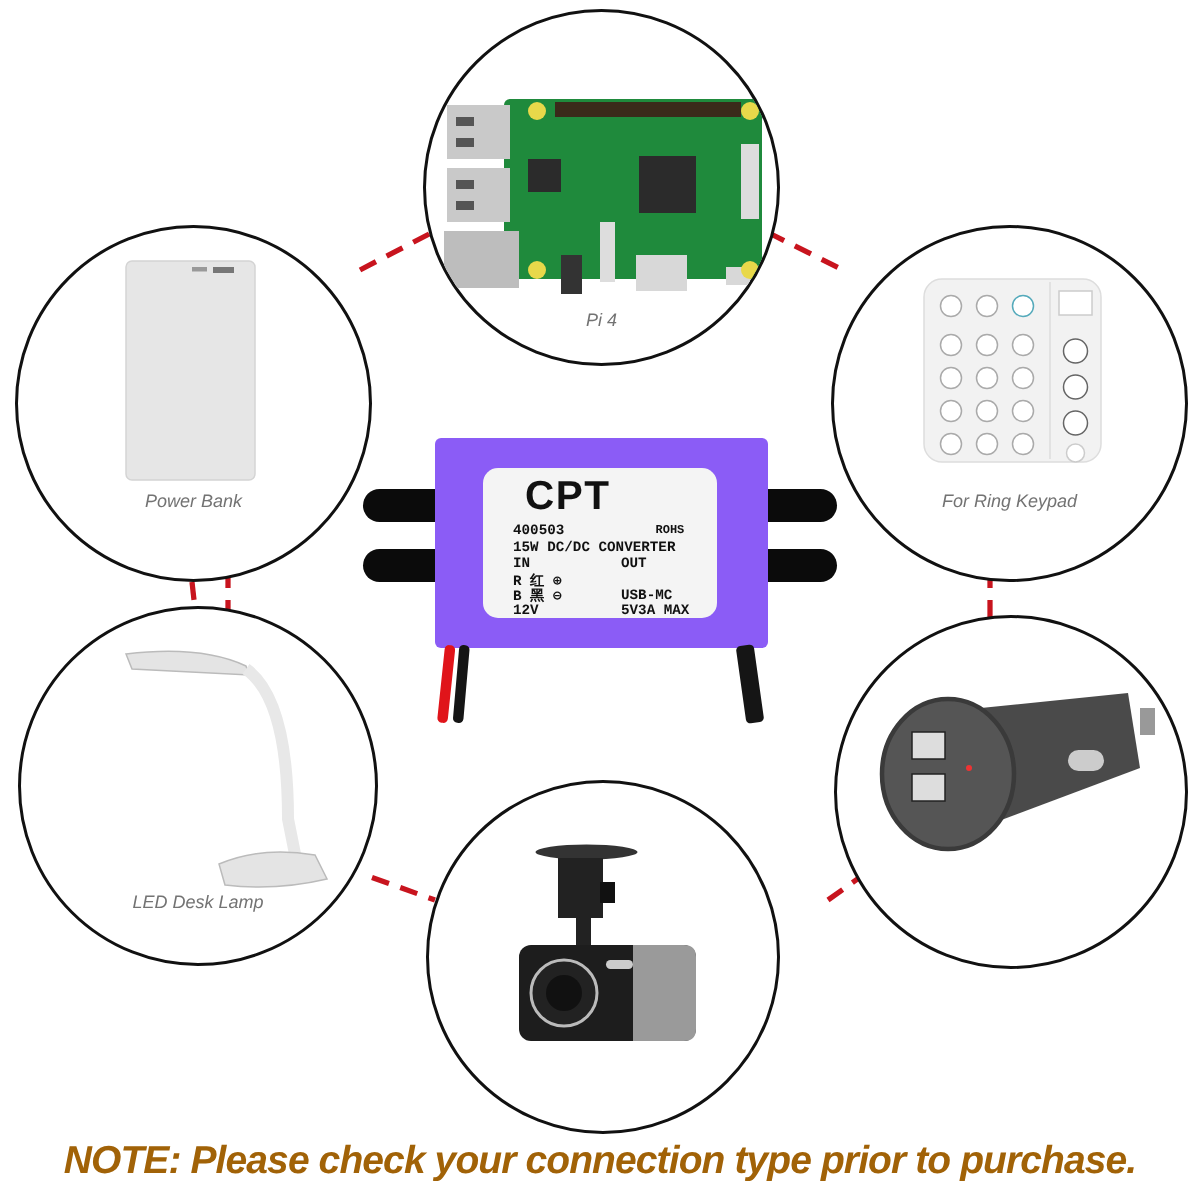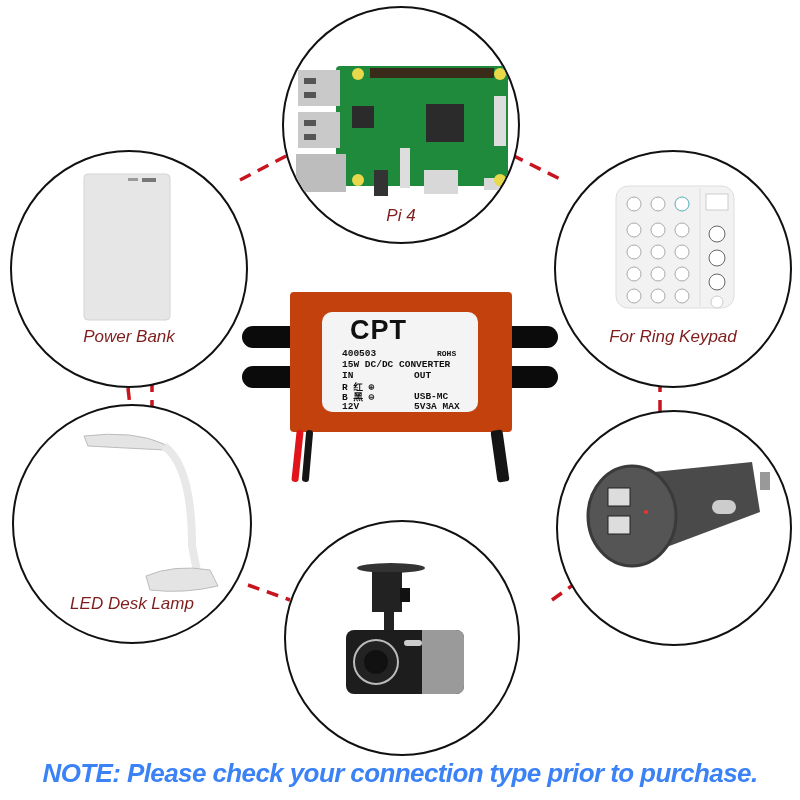--- a/index.html
+++ b/index.html
@@ -1,29 +1,29 @@
 <!DOCTYPE html>
 <html><head>
 <meta charset="utf-8">
 <style>
   html, body { margin:0; padding:0; background:#ffffff; }
   body { width:800px; height:800px; position:relative; overflow:hidden; font-family:"Liberation Sans", sans-serif; }
   .links { position:absolute; left:0; top:0; width:800px; height:800px; }
   .circle { position:absolute; border:2px solid #111; border-radius:50%; background:#fff; box-sizing:border-box; overflow:hidden; }
-  .circle .caption { position:absolute; left:0; right:0; text-align:center; font-style:italic; font-size:17px; color:#7f1d1d; }
+  .circle .caption { position:absolute; left:0; right:0; text-align:center; font-style:italic; font-size:12px; color:#737373; }
   .art { position:absolute; }
   
-  .converter { position:absolute; left:290px; top:292px; width:222px; height:140px; background:#c2410c; border-radius:4px; }
+  .converter { position:absolute; left:290px; top:292px; width:222px; height:140px; background:#8b5cf6; border-radius:4px; }
   .ear { position:absolute; width:60px; height:22px; background:#0b0b0b; border-radius:11px; }
   .label { position:absolute; left:32px; top:20px; width:156px; height:100px; background:#f4f4f4; border-radius:10px; font-family:"Liberation Mono", monospace; font-size:9.5px; color:#111; font-weight:bold; }
   .label .cpt { position:absolute; left:28px; top:3px; font-family:"Liberation Sans", sans-serif; font-weight:900; font-size:27px; letter-spacing:1px; }
   .label .rohs { position:absolute; left:115px; top:16px; font-size:8px;margin-top:21px; }
   .label .ln { position:absolute; left:30px; white-space:pre;text-align:right; }
   .wire { position:absolute; width:7px; border-radius:3px; }
-  .note { position:absolute; left:0; top:758px; width:800px; text-align:center; font-family:"Liberation Sans", sans-serif; font-weight:bold; font-style:italic; font-size:26px; color:#3b82f6; letter-spacing:-0.6px; white-space:nowrap; }
+  .note { position:absolute; left:0; top:758px; width:800px; text-align:center; font-family:"Liberation Sans", sans-serif; font-weight:bold; font-style:italic; font-size:26px; color:#a16207; letter-spacing:-0.6px; white-space:nowrap; }
 </style>
 </head>
 <body>
 
 <svg class="links" viewBox="0 0 800 800">
   <g stroke="#c8141e" stroke-width="3.5" stroke-dasharray="12,8" fill="none">
     <line x1="240" y1="180" x2="288" y2="155"></line>
     <line x1="512" y1="155" x2="562" y2="180"></line>
     <line x1="128" y1="388" x2="130" y2="406"></line>
     <line x1="152" y1="360" x2="152" y2="438"></line>

